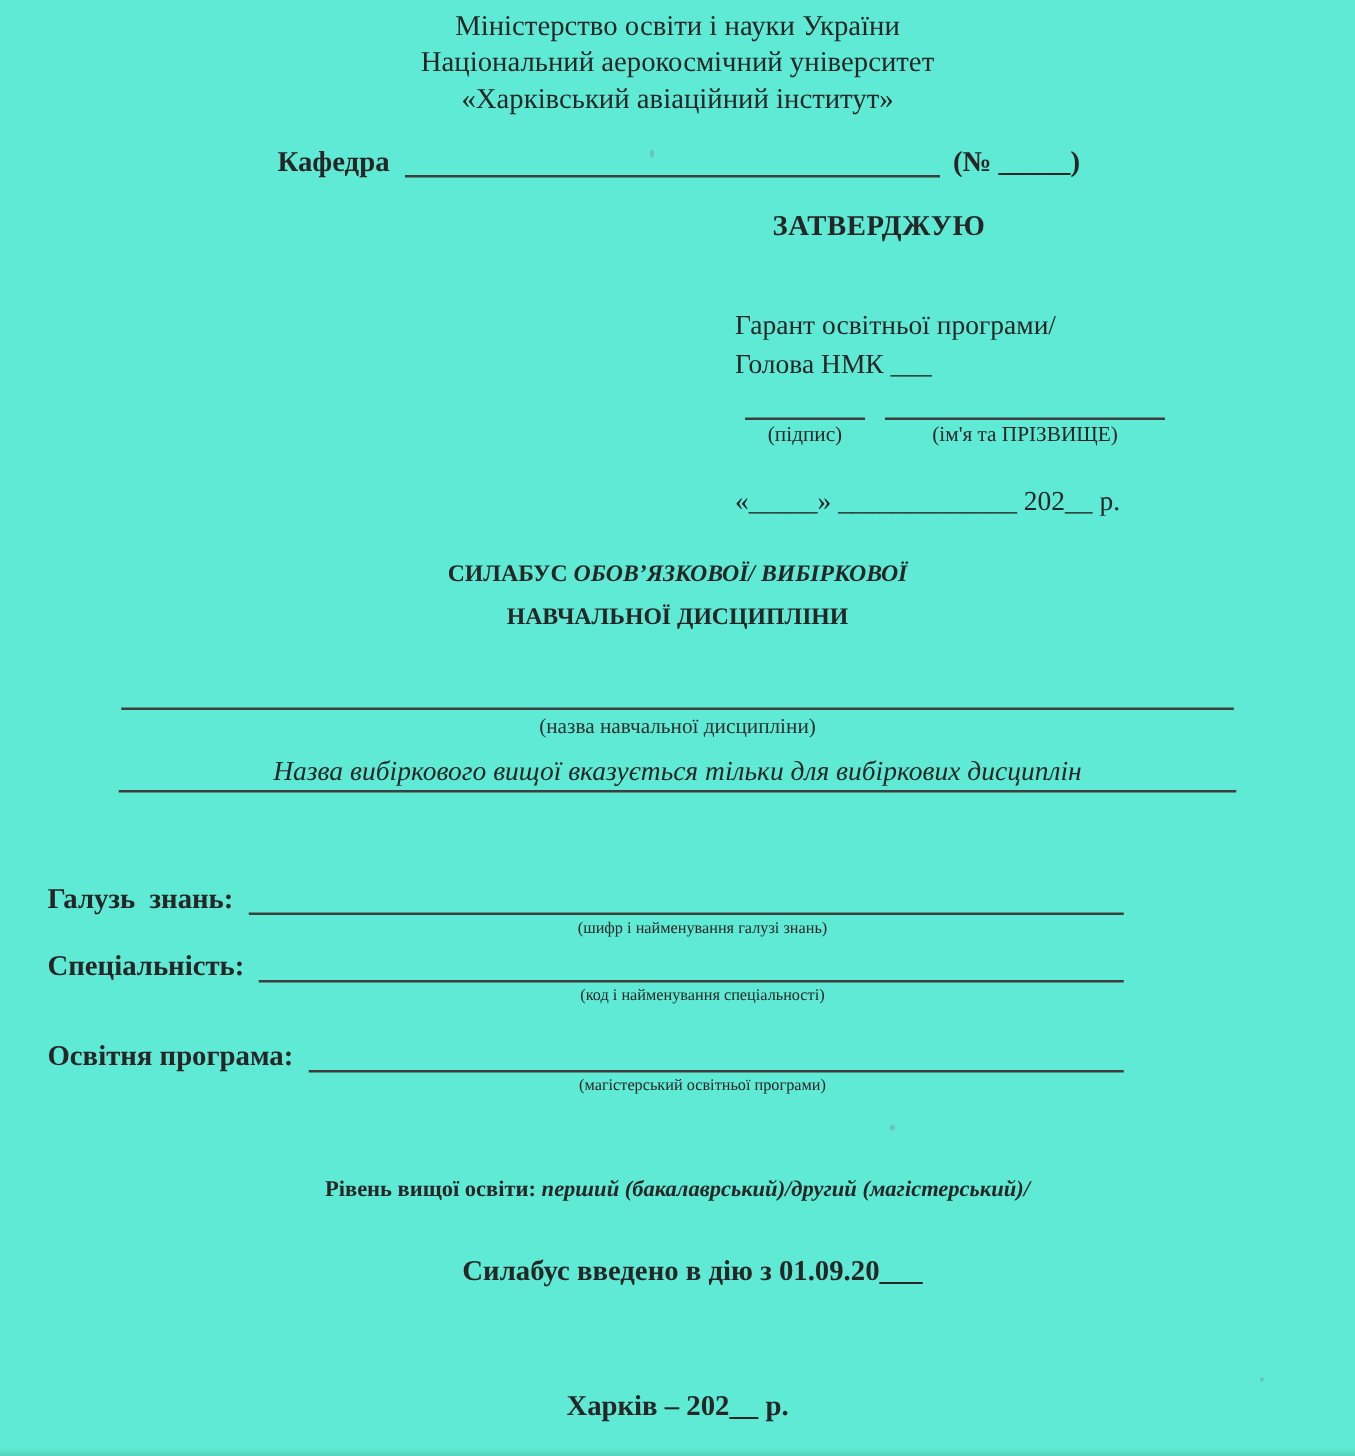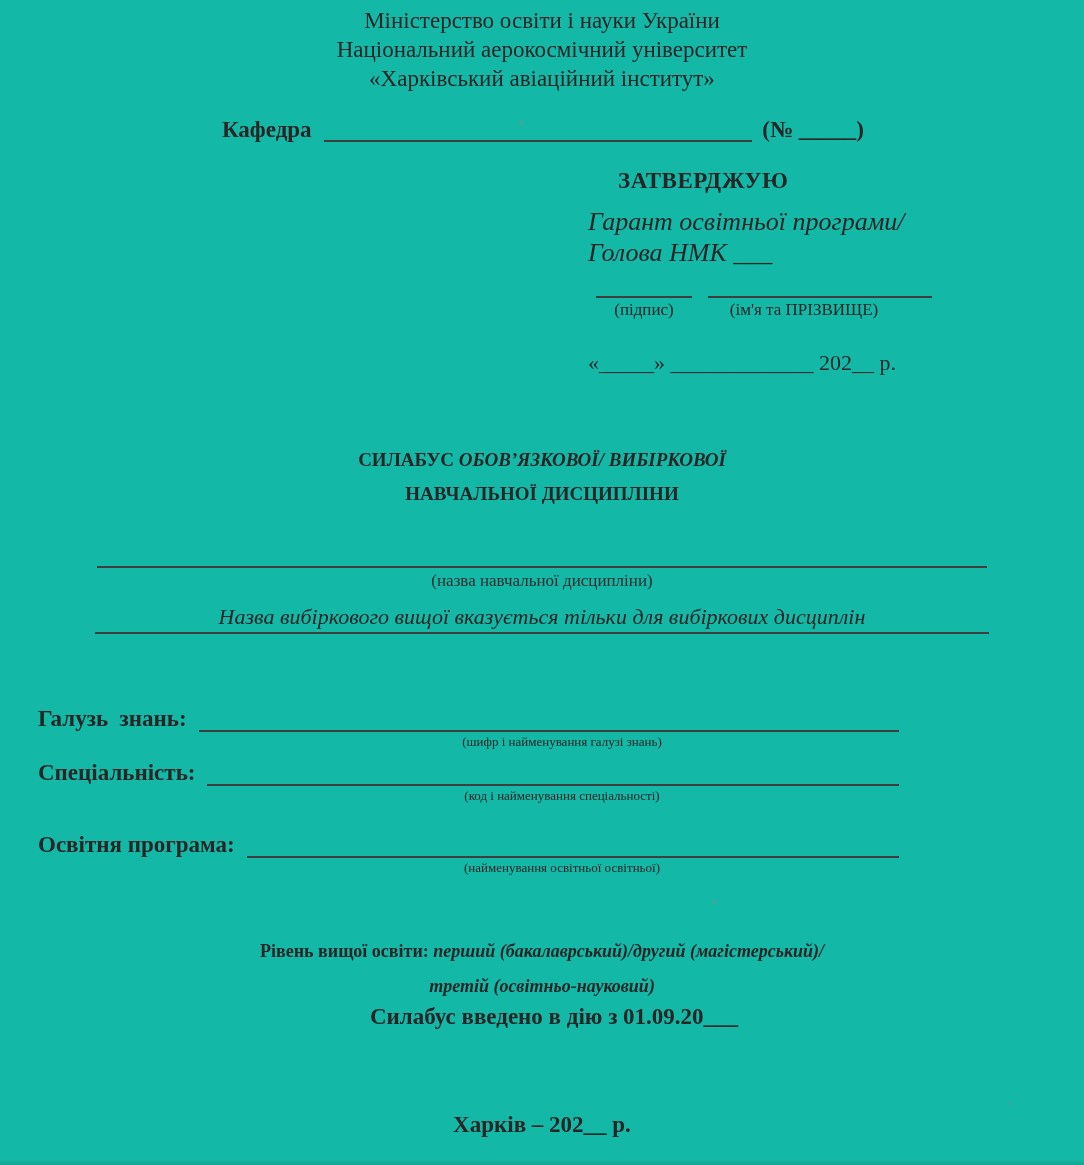--- a/index.html
+++ b/index.html
@@ -1,20 +1,20 @@
 <!DOCTYPE html>
 <html lang="uk"><head>
 <meta charset="utf-8">
 <style>
   html, body { margin: 0; padding: 0; background: #ffffff; }
   .page {
     position: relative;
     width: 1084px;
     height: 1165px;
-    background: #14b8a6;
+    background: #5eead4;
     font-family: "Liberation Serif", "DejaVu Serif", serif;
     color: #262626;
     overflow: hidden;
   }
 
   
   .doc-header {
     position: absolute; top: 6px; left: 0; right: 0;
     text-align: center; font-size: 23px; line-height: 29px;
   }
@@ -26,26 +26,26 @@
   }
   .kafedra-blank {
     flex: 1; height: 26px; margin: 0 10px 1px 12px;
     border-bottom: 2px solid #3e3e3e;
   }
   .kafedra-number { white-space: pre; text-align: center; }
 
   
   .approve { position: absolute; top: 168px; left: 588px; width: 352px; font-size: 22px; }
   .approve-heading { font-weight: bold; font-size: 23px; padding-left: 30px; letter-spacing: 0.5px; }
-  .approve-role { margin-top: 12px; font-style: italic; font-size: 26px; line-height: 31px; }
+  .approve-role { margin-top: 50px; font-size: 22px; line-height: 31px; }
   .sig-lines { display: flex; gap: 16px; margin-top: 16px; margin-left: 8px; }
   .sig-line { border-bottom: 2px solid #3e3e3e; height: 12px; }
   .sig-line-short, .sig-cap-short { width: 96px; }
   .sig-line-long, .sig-cap-long { width: 224px; }
-  .sig-captions { display: flex; margin-left: 8px; font-size: 17px; margin-top: 2px; font-family: Liberation Serif, serif; }
+  .sig-captions { display: flex; gap: 16px; margin-left: 8px; font-size: 17px; margin-top: 2px; font-family: Liberation Serif, serif; }
   .sig-cap-short, .sig-cap-long { text-align: center; }
   .approve-date { margin-top: 30px; font-size: 22px; white-space: pre; }
 
   
   .doc-title {
     position: absolute; top: 443px; left: 0; right: 0; margin: 0;
     text-align: center; font-size: 19px; font-weight: bold; line-height: 34px;
   }
   .italic { font-style: italic; }
 
@@ -154,27 +154,26 @@
         <span class="field-label">Спеціальність:</span>
         <span class="field-blank"></span>
       </div>
       <div class="field-caption">(код і найменування спеціальності)</div>
     </div>
     <div class="field field-3">
       <div class="field-row">
         <span class="field-label">Освітня програма:</span>
         <span class="field-blank"></span>
       </div>
-      <div class="field-caption">(найменування освітньої освітньої)</div>
+      <div class="field-caption">(магістерський освітньої програми)</div>
     </div>
   </section>
 
   <section class="level">
     <div><span>Рівень вищої освіти:  </span><span class="level-value">перший (бакалаврський)/другий (магістерський)/</span></div>
-    <div class="level-value">третій (освітньо-науковий)</div>
   </section>
 
   <div class="footer-effective">Силабус введено в дію з 01.09.20___</div>
   <div class="footer-city">Харків – 202__ р.</div>
 
   <span class="speck speck-1"></span>
   <span class="speck speck-2"></span>
   <span class="speck speck-3"></span>
   <div class="bottom-band"></div>
 

